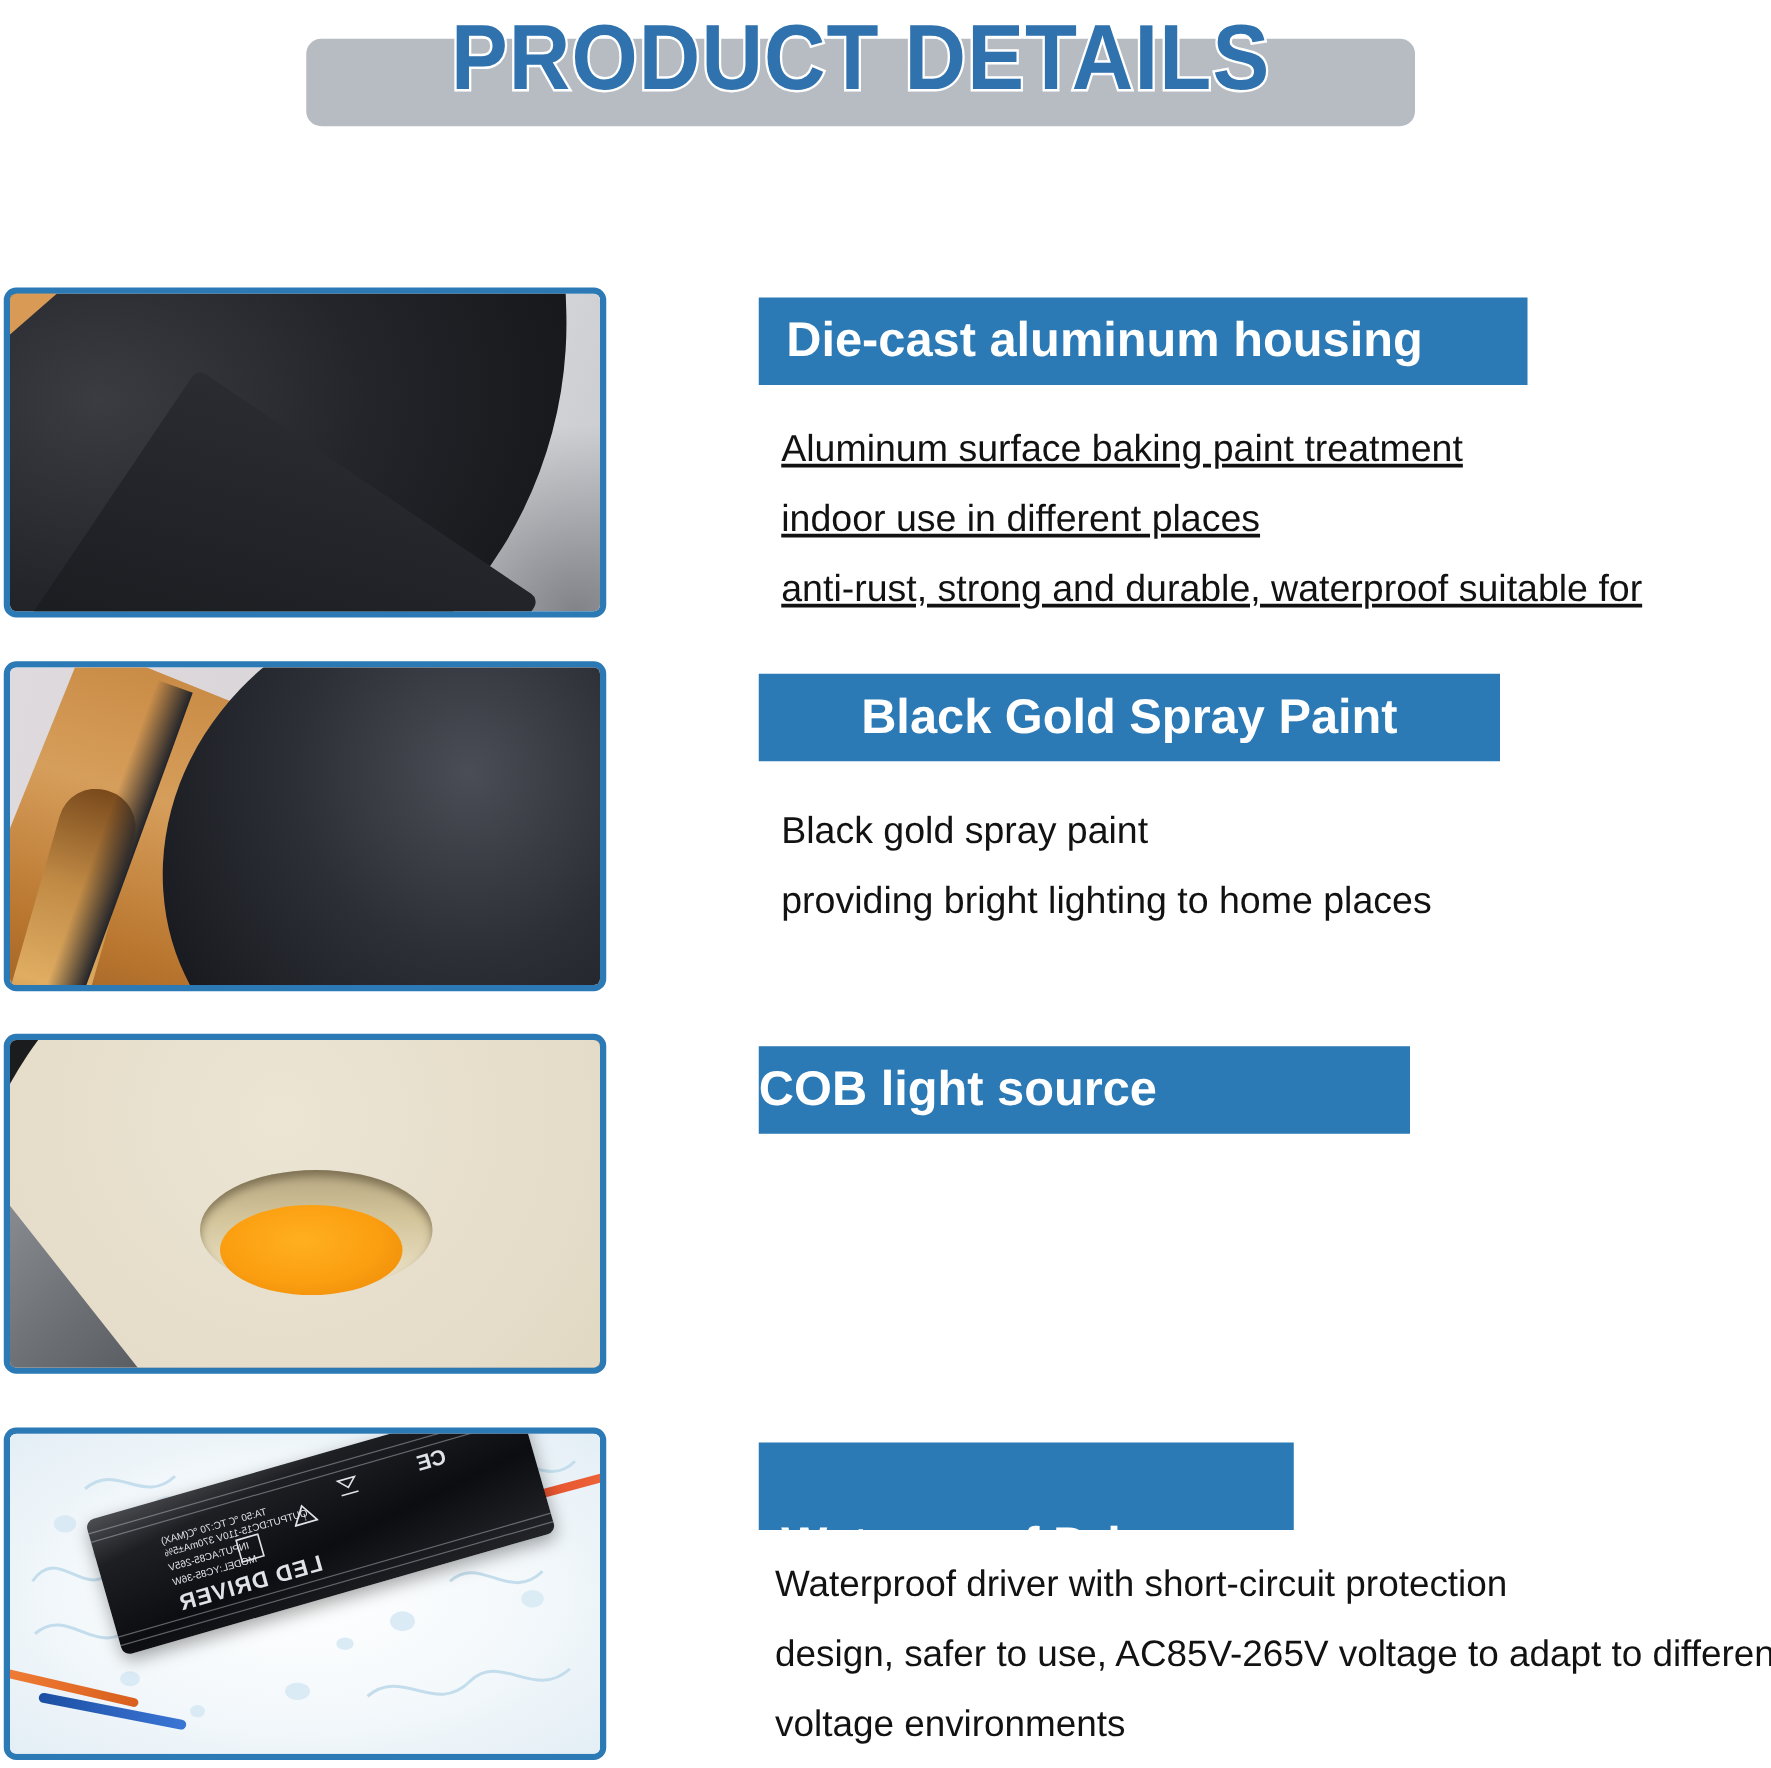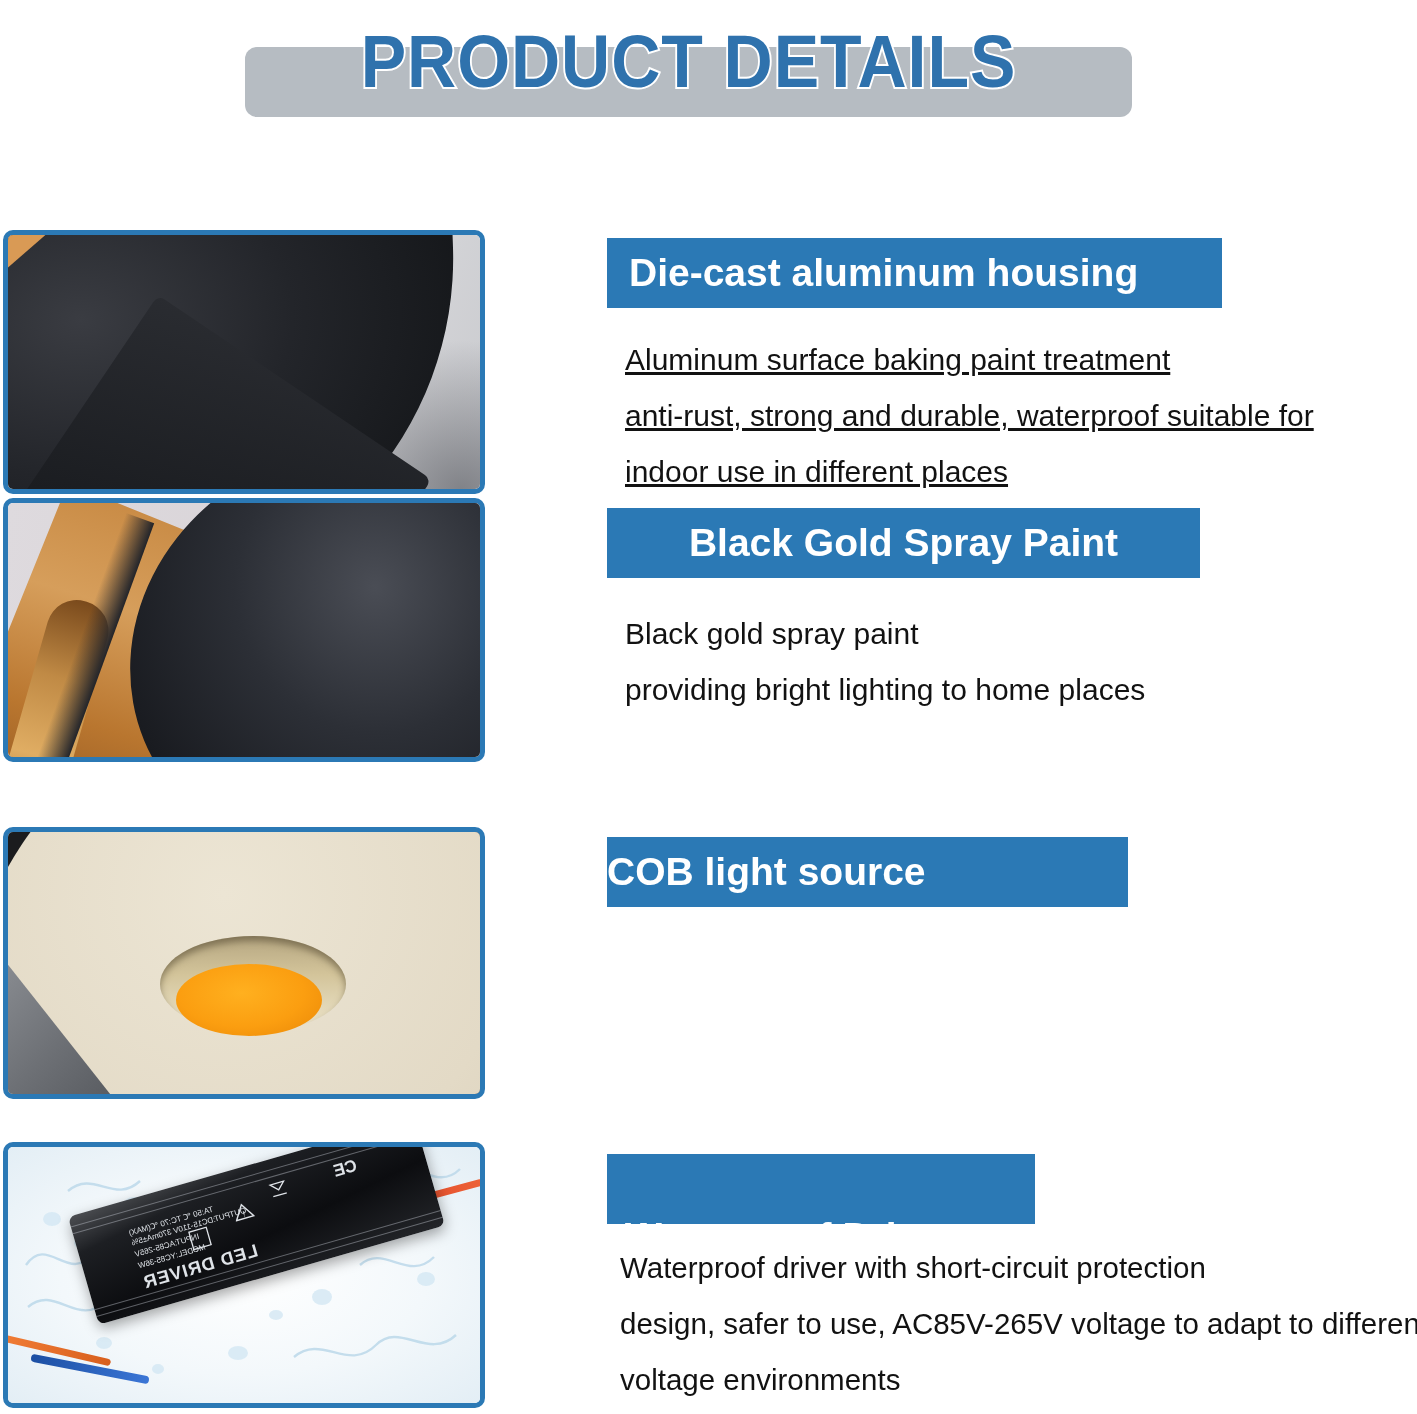--- a/index.html
+++ b/index.html
@@ -16,21 +16,21 @@
     position: relative;
     width: 1417px;
     height: 1414px;
     background: #ffffff;
   }
 
   
   .title-wrap {
     position: absolute;
     left: 0;
-    top: 16px;
+    top: 0;
     width: 1297px;
     height: 150px;
   }
   .title-bar {
     position: absolute;
     left: 245px;
     top: 31px;
     width: 887px;
     height: 70px;
     background: #b6bcc2;
@@ -55,21 +55,21 @@
     white-space: nowrap;
   }
 
   
   .section {
     position: absolute;
     left: 0;
     width: 1417px;
   }
   .sec1 { top: 230px;  height: 270px; }
-  .sec2 { top: 498px;  height: 272px; }
+  .sec2 { top: 529px;  height: 272px; }
   .sec3 { top: 827px;  height: 278px; }
   .sec4 { top: 1142px; height: 272px; }
 
   
   .photo {
     position: absolute;
     left: 3px;
     top: 0;
     width: 482px;
     height: 264px;
@@ -279,22 +279,22 @@
         <div class="p1-body"></div>
         <div class="p1-arm"></div>
         <div class="p1-gold"></div>
       </div>
     </div>
     <div class="banner">
       <span>Die-cast aluminum housing</span>
     </div>
     <div class="body-text">
       <div class="ln">Aluminum surface baking paint treatment</div>
+      <div class="ln">indoor use in different places</div>
       <div class="ln">anti-rust, strong and durable, waterproof suitable for</div>
-      <div class="ln">indoor use in different places</div>
     </div>
   </div>
 
   <div class="section sec2">
     <div class="photo">
       <div class="inner">
         <div class="p2-bg"></div>
         <div class="p2-gold"></div>
         <div class="p2-gold2"></div>
         <div class="p2-black"></div>

